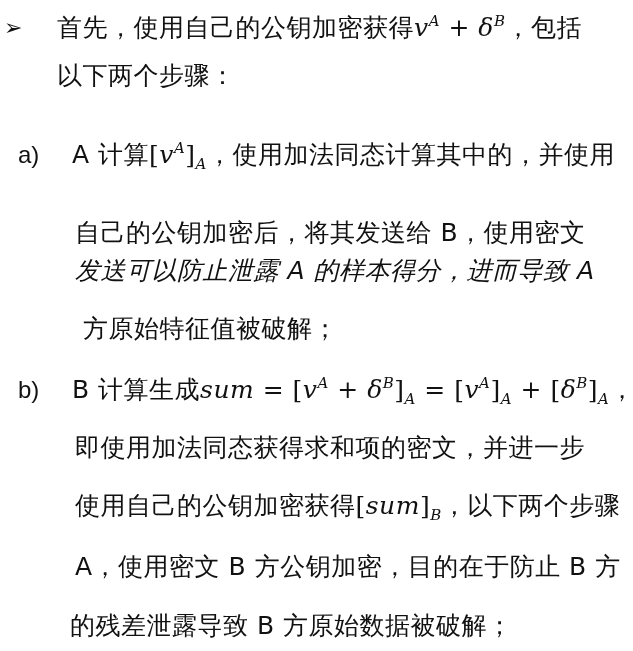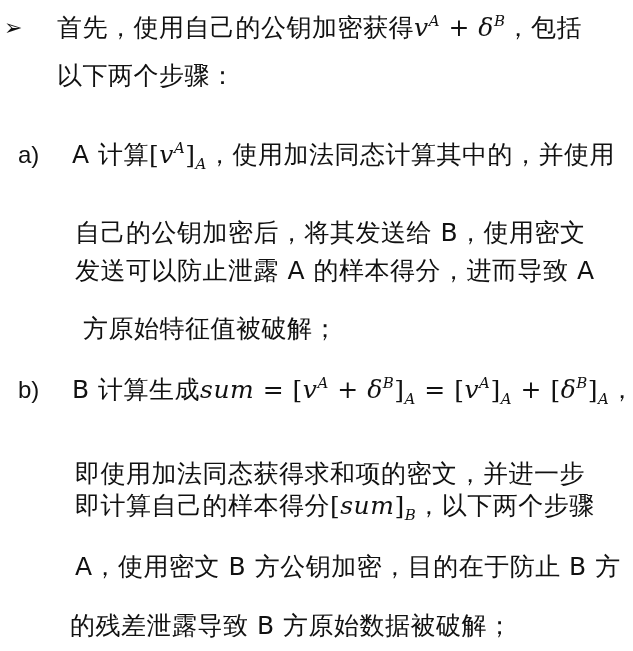--- a/index.html
+++ b/index.html
@@ -23,28 +23,28 @@
   </div>
   <div class="line" style="left:57px; top:52px;margin-top:9px;">以下两个步骤：</div>
 </div>
 
 <div>
   <span class="label" style="left:18px; top:140px;">a)</span>
   <div class="line" style="left:72px; top:140px;">
     <span>A 计算</span><span class="math"><span class="up">[</span><span>v</span><sup>A</sup><span class="up">]</span><sub>A</sub></span><span>，使用加法同态计算其中的，并使用</span>
   </div>
   <div class="line" style="left:75px; top:198px;margin-top:20px;">自己的公钥加密后，将其发送给 B，使用密文</div>
-  <div class="line" style="left:75px; top:256px;">发送可以防止泄露 A 的样本得分，进而导致 A</div>
+  <div class="line" style="left:75px; top:256px;font-style:italic;">发送可以防止泄露 A 的样本得分，进而导致 A</div>
   <div class="line" style="left:83px; top:314px;">方原始特征值被破解；</div>
 </div>
 
 <div>
   <span class="label" style="left:18px; top:375px;">b)</span>
   <div class="line" style="left:72px; top:375px;">
     <span>B 计算生成</span><span class="math"><span>sum</span><span class="up"> = </span><span class="up">[</span><span>v</span><sup>A</sup><span class="up"> + </span><span>δ</span><sup>B</sup><span class="up">]</span><sub>A</sub><span class="up"> = [</span>v<sup>A</sup><span class="up">]</span><sub>A</sub><span class="up"> + [</span>δ<sup>B</sup><span class="up">]</span><sub>A</sub></span><span>，</span>
   </div>
-  <div class="line" style="left:75px; top:459px;">即使用加法同态获得求和项的密文，并进一步</div>
+  <div class="line" style="left:75px; top:433px;">即使用加法同态获得求和项的密文，并进一步</div>
   <div class="line" style="left:75px; top:491px;">
-    <span>即计算自己的样本得分</span><span class="math"><span class="up">[</span><span>sum</span><span class="up">]</span><sub>B</sub></span><span>，以下两个步骤</span>
+    <span>使用自己的公钥加密获得</span><span class="math"><span class="up">[</span><span>sum</span><span class="up">]</span><sub>B</sub></span><span>，以下两个步骤</span>
   </div>
   <div class="line" style="left:75px; top:552px;">A，使用密文 B 方公钥加密，目的在于防止 B 方</div>
   <div class="line" style="left:70px; top:611px;">的残差泄露导致 B 方原始数据被破解；</div>
 </div>
 
 </body></html>

